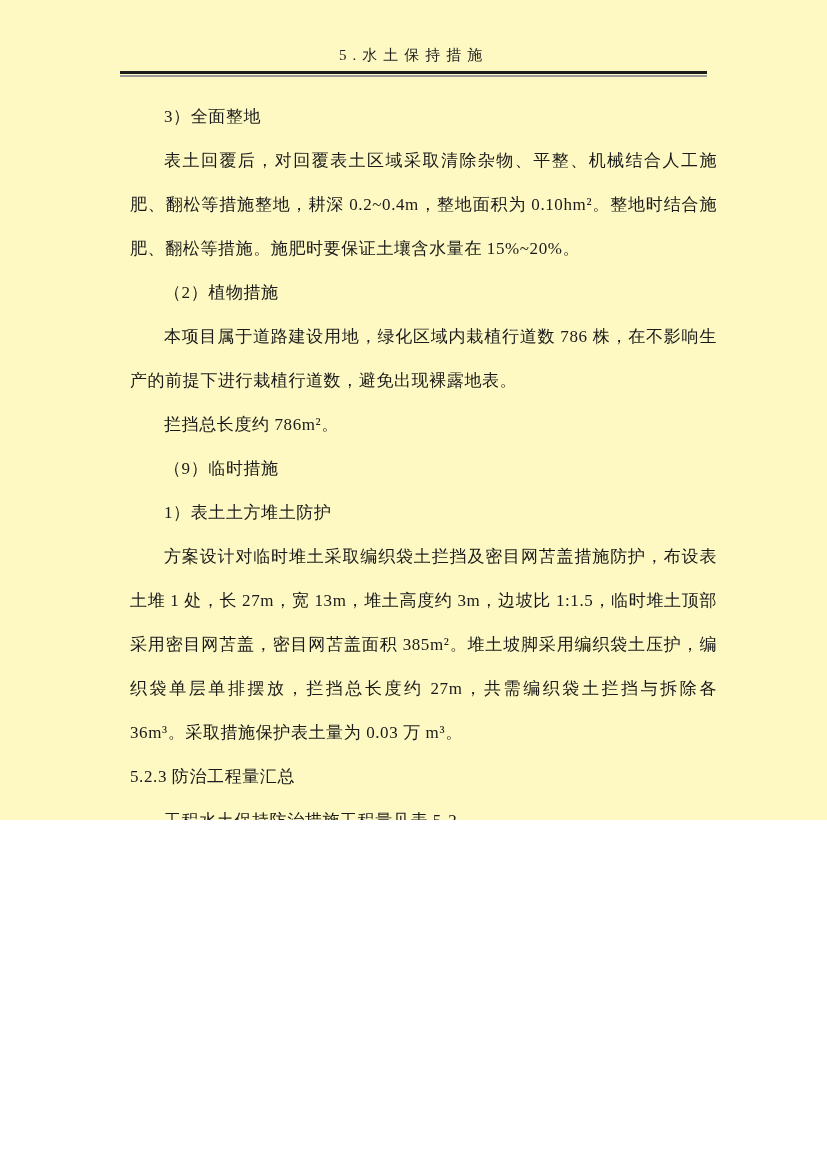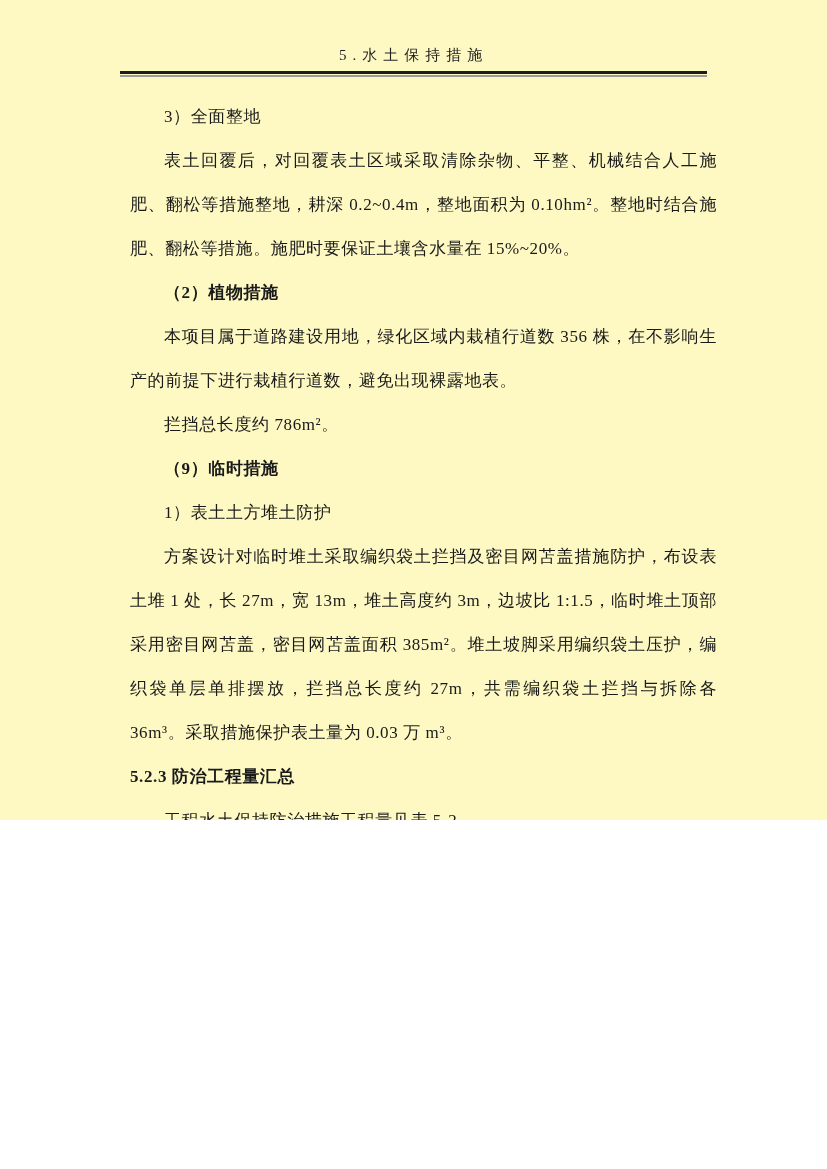--- a/index.html
+++ b/index.html
@@ -49,24 +49,24 @@
   .blk {
     margin: 0;
     padding: 0;
     text-indent: 2em;
   }
   .blk-para {
     text-align: justify;
     text-justify: inter-character;
   }
   .blk-bold {
-    font-weight: bold;
+    font-weight: normal;
   }
   .blk-section {
-    font-weight: bold;
+    font-weight: normal;
     text-indent: 0;
   }
   
   .footer-rule {
     position: absolute;
     top: 1073px;
     left: 120px;
     width: 587px;
     height: 0;
     border-top: 2px solid #9b9b9b;
@@ -95,21 +95,21 @@
 
   <header>
     <div class="header-title">5.水土保持措施</div>
     <div class="header-rule"></div>
   </header>
 
   <main class="doc-body" id="doc-body">
       <p class="blk blk-plain">3）全面整地</p>
       <p class="blk blk-para">表土回覆后，对回覆表土区域采取清除杂物、平整、机械结合人工施肥、翻松等措施整地，耕深 0.2~0.4m，整地面积为 0.10hm²。整地时结合施肥、翻松等措施。施肥时要保证土壤含水量在 15%~20%。</p>
       <p class="blk blk-bold">（2）植物措施</p>
-      <p class="blk blk-para">本项目属于道路建设用地，绿化区域内栽植行道数 356 株，在不影响生产的前提下进行栽植行道数，避免出现裸露地表。</p>
+      <p class="blk blk-para">本项目属于道路建设用地，绿化区域内栽植行道数 786 株，在不影响生产的前提下进行栽植行道数，避免出现裸露地表。</p>
       <p class="blk blk-para">拦挡总长度约 786m²。</p>
       <p class="blk blk-bold">（9）临时措施</p>
       <p class="blk blk-plain">1）表土土方堆土防护</p>
       <p class="blk blk-para">方案设计对临时堆土采取编织袋土拦挡及密目网苫盖措施防护，布设表土堆 1 处，长 27m，宽 13m，堆土高度约 3m，边坡比 1:1.5，临时堆土顶部采用密目网苫盖，密目网苫盖面积 385m²。堆土坡脚采用编织袋土压护，编织袋单层单排摆放，拦挡总长度约 27m，共需编织袋土拦挡与拆除各 36m³。采取措施保护表土量为 0.03 万 m³。</p>
       <p class="blk blk-section">5.2.3 防治工程量汇总</p>
       <p class="blk blk-para">工程水土保持防治措施工程量见表 5-2。</p>
     </main>
 
   <footer>
     <div class="footer-rule"></div>

